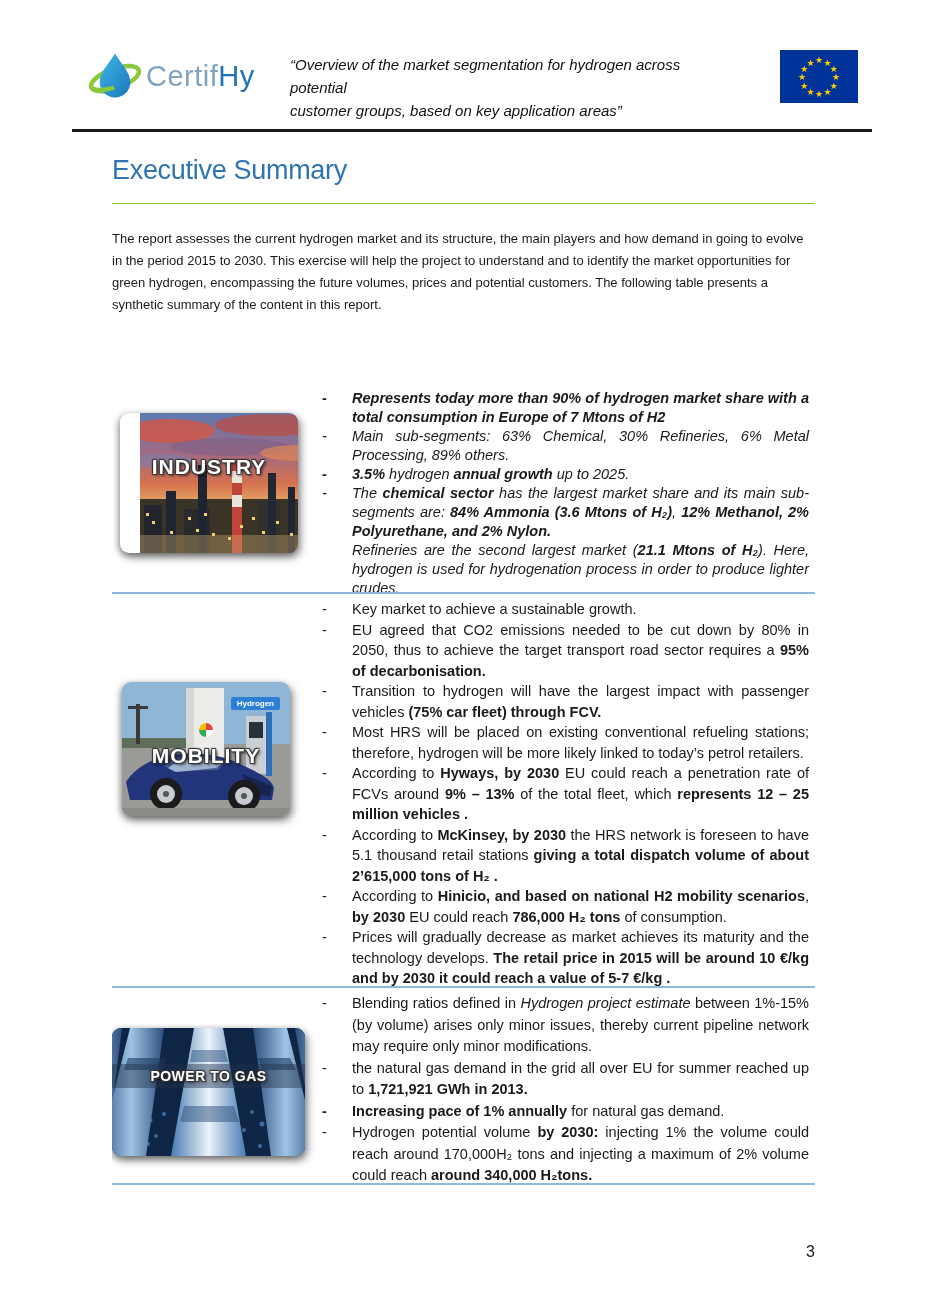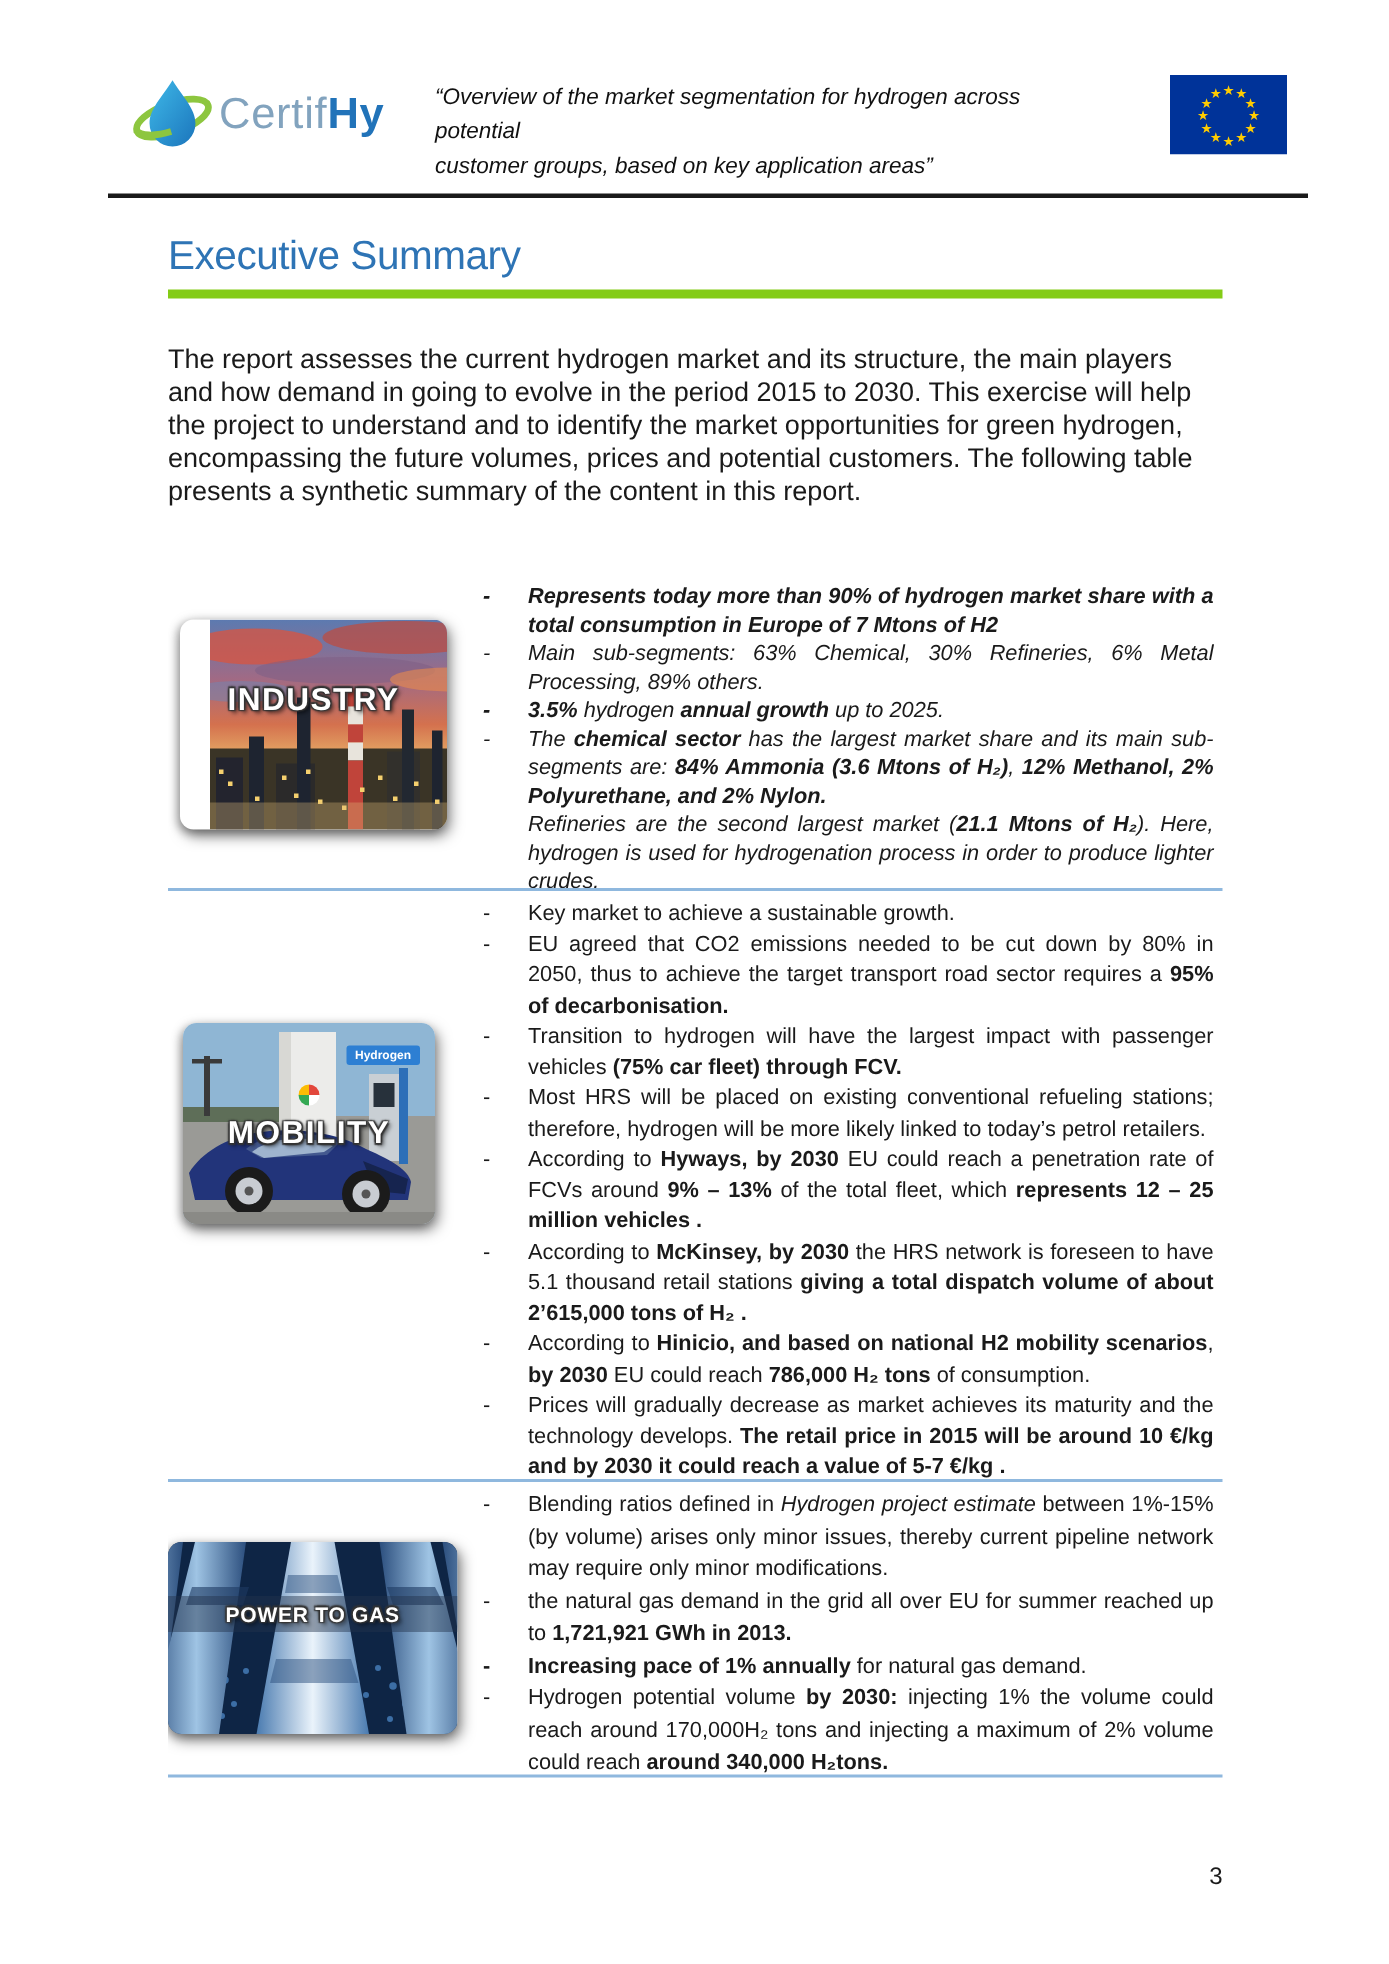--- a/index.html
+++ b/index.html
@@ -5,32 +5,32 @@
   * { margin:0; padding:0; box-sizing:border-box; }
   html,body { background:#ffffff; }
   body { font-family:"Liberation Sans", sans-serif; color:#1a1a1a; }
   .page { position:relative; width:926px; height:1309px; background:#fff; overflow:hidden; }
 
   
   .hdr { position:absolute; left:72px; top:45px; width:800px; height:70px; }
   .logo { position:absolute; left:16px; top:2px; display:flex; align-items:center; }
   .logo-text { font-size:29px; letter-spacing:0.5px; margin-left:4px; }
   .logo-certif { color:#82A3BE; }
-  .logo-hy { color:#2173B9; font-weight:bold; }
+  .logo-hy { color:#2173B9; font-weight:normal; }
   .quote { position:absolute; left:218px; top:8px; width:440px; font-size:15px; font-style:italic; line-height:23px; color:#111; }
   .eu-flag { position:absolute; right:14px; top:5px; width:78px; height:53px; }
   .eu-star { font-size:9px; fill:#FFCC00; text-anchor:middle; }
   .hdr-rule { position:absolute; left:72px; top:129px; width:800px; height:3px; background:#1a1a1a; }
 
   
-  .title-wrap { position:absolute; left:112px; top:155px; width:703px; border-bottom:6px solid #84cc16; padding-bottom:7px; }
+  .title-wrap { position:absolute; left:112px; top:155px; width:703px; border-bottom:1px solid #84cc16; padding-bottom:17px; }
   .title { font-size:27px; font-weight:400; color:#2E74B5; letter-spacing:-0.3px; }
 
   
-  .intro { position:absolute; left:112px; top:228px; width:692px; font-size:18px; line-height:22px; }
+  .intro { position:absolute; left:112px; top:228px; width:692px; font-size:13px; line-height:22px; }
 
   
   .tbl { position:absolute; left:112px; top:385px; width:703px; }
   .trow { display:flex; border-bottom:2px solid #8FB8DE; overflow:hidden; }
   .trow-1 { height:209px; }
   .trow-2 { height:394px; }
   .trow-3 { height:197px; }
   .img-cell { position:relative; width:188px; flex:0 0 188px; }
   .txt-cell { flex:1; padding-right:6px; }
   .trow-1 .txt-cell { padding-top:4px; }

